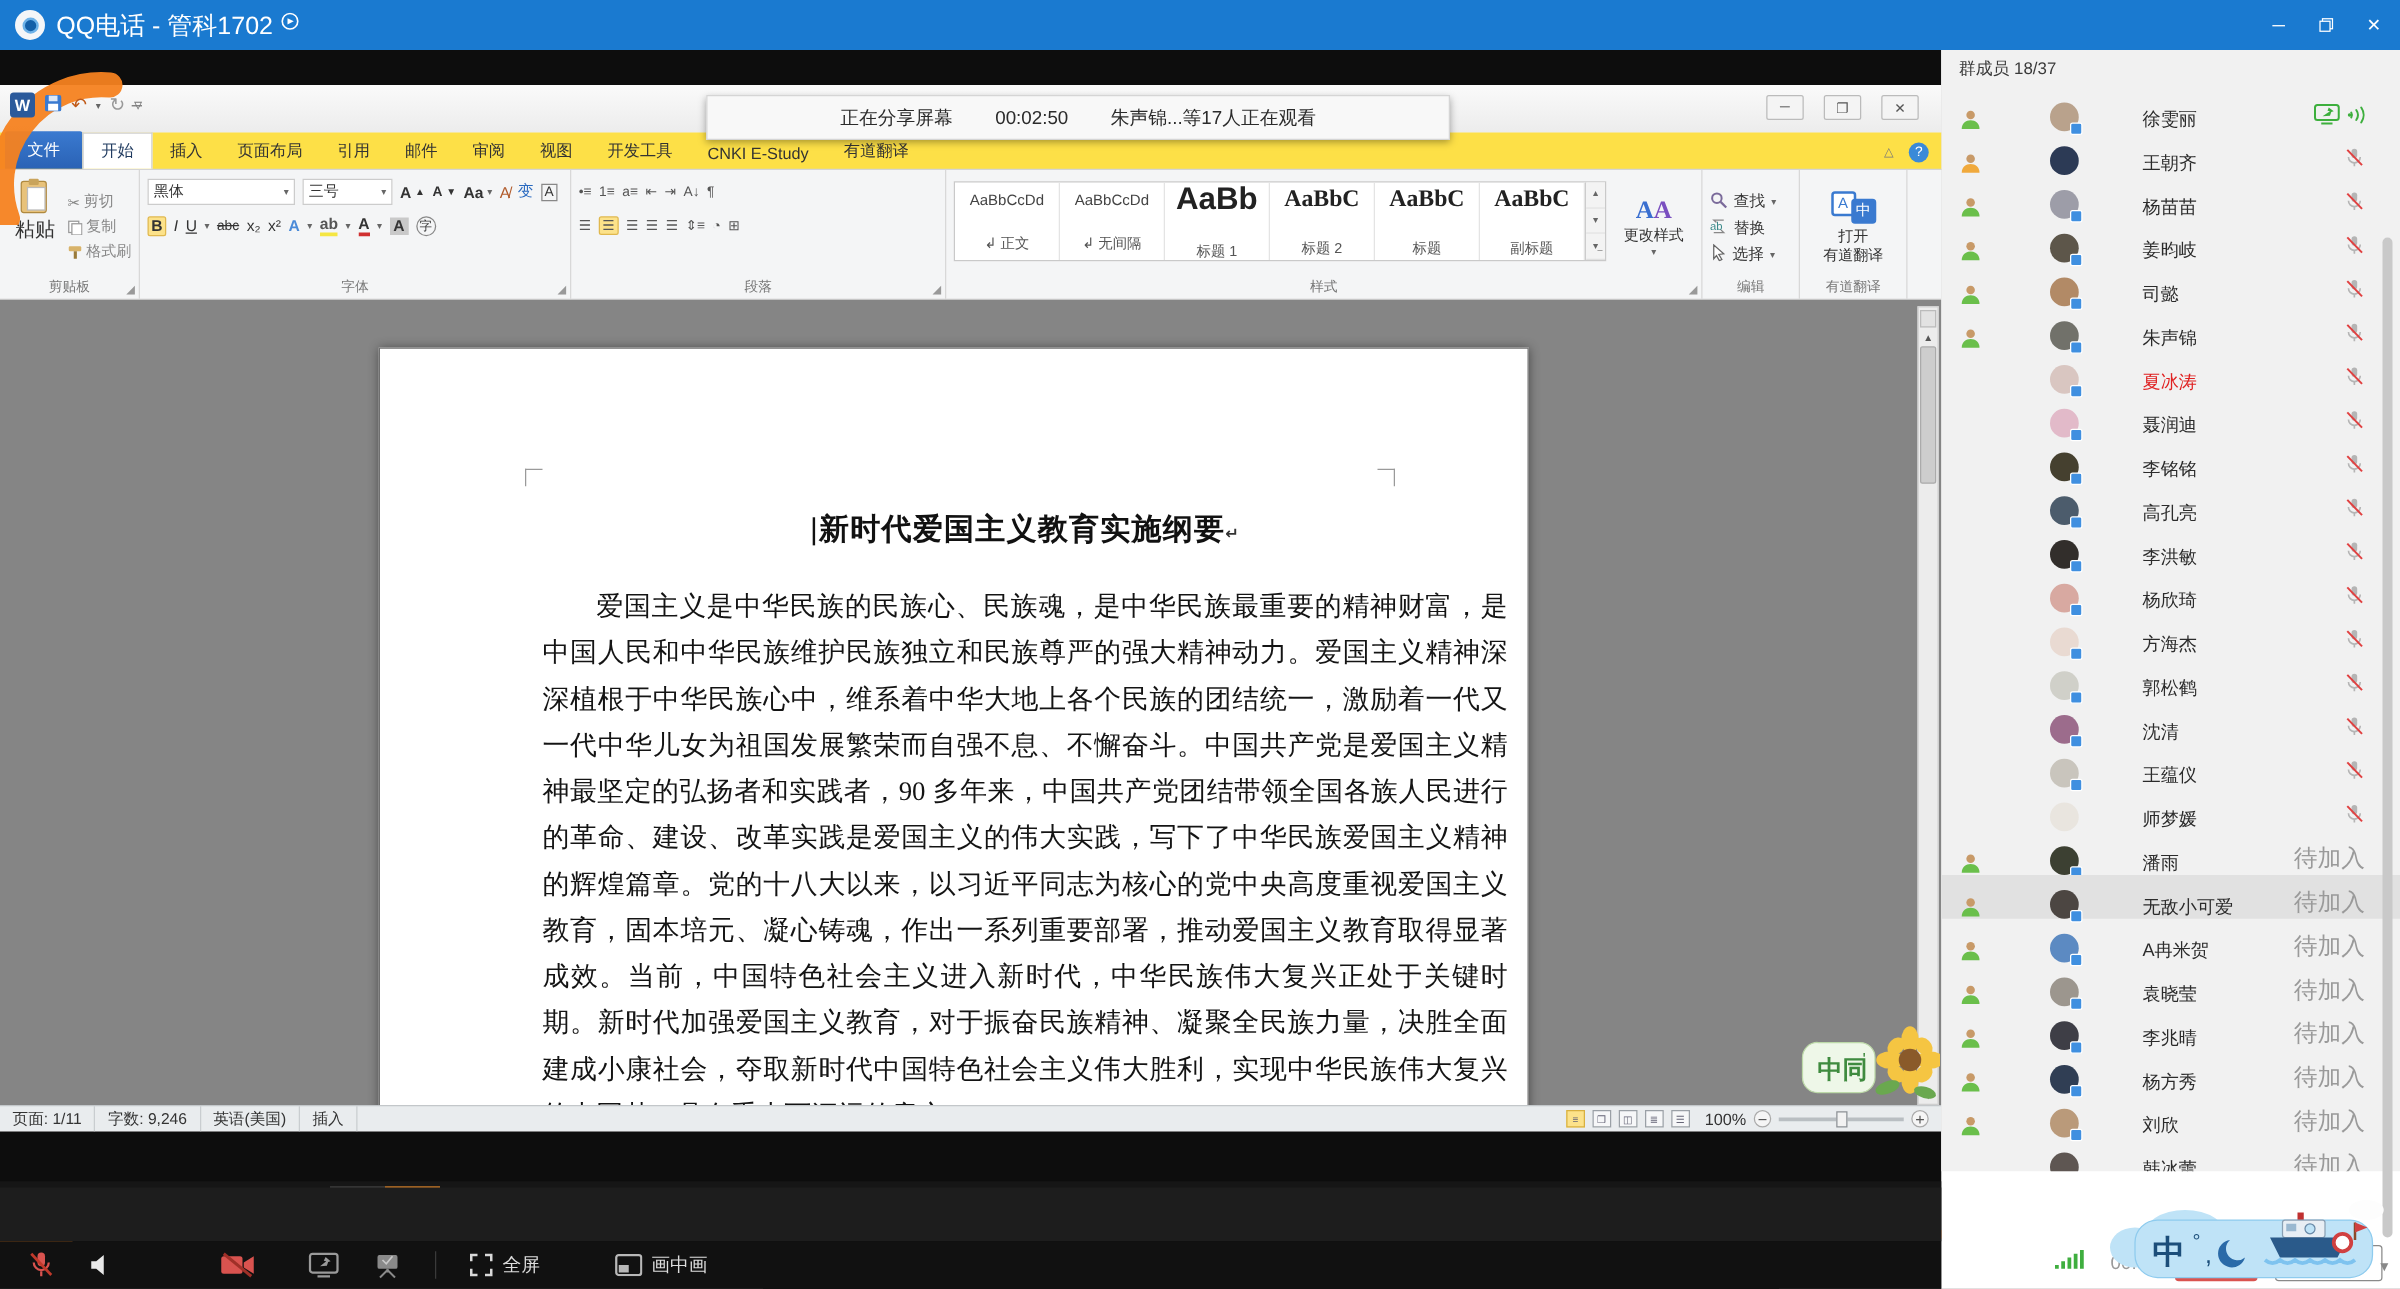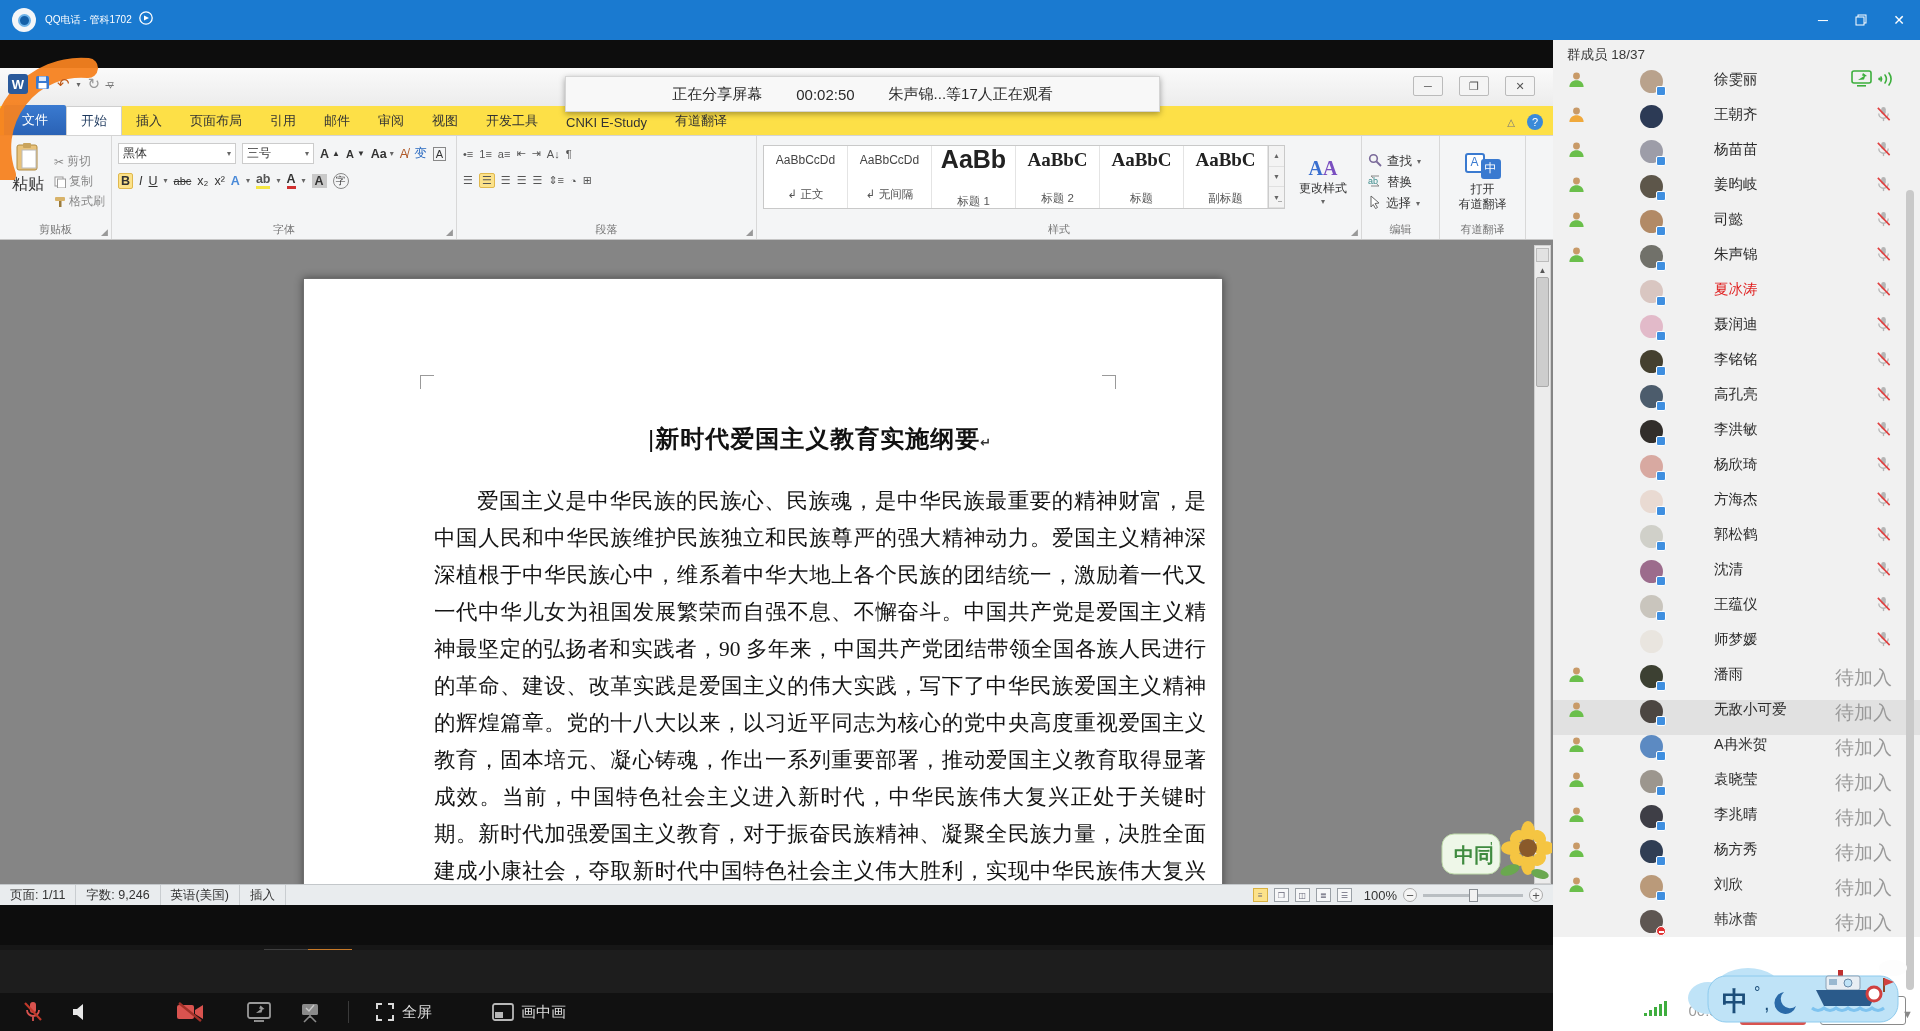--- a/index.html
+++ b/index.html
@@ -6,21 +6,21 @@
   html,body { width:1920px; height:1031px; overflow:hidden;
     font-family:"Liberation Sans","DejaVu Sans",sans-serif; }
   .abs { position:absolute; }
   
   #qq-titlebar { left:0; top:0; width:1920px; height:40px; background:#1a7ad0;
     display:flex; align-items:center; padding-left:12px; color:#fff; }
   #qq-titlebar .qq-logo { width:24px; height:24px; border-radius:50%; background:#f4f6f8;
     display:flex; align-items:center; justify-content:center; margin-right:9px; }
   #qq-titlebar .qq-logo span { width:13px; height:13px; border-radius:50%; background:#1460a8;
     display:block; border:2px solid #6db2e8; }
-  #qq-title-text { font-size:10px; }
+  #qq-title-text { font-size:20px; }
   .cam-glyph { margin-left:6px; }
   #qq-win-btns { position:absolute; right:6px; top:0; height:40px; display:flex; align-items:center; gap:8px; }
   .qq-wbtn { width:30px; height:26px; color:#fff; font-size:14px; display:flex;
     align-items:center; justify-content:center; }
   
   #share-bg { left:0; top:40px; width:1553px; height:991px; background:#0d0d0d; }
   
   #share-arc { left:0; top:40px; }
   .orange-corner { background:#f58220; }
   
@@ -90,21 +90,21 @@
   .yd-icon i.zh { background:#3a7ad0; color:#fff; margin-left:-4px; margin-top:6px; }
   
   #doc-area { position:relative; height:644px; background:#858585; overflow:hidden; }
   #page { position:absolute; left:303px; top:38px; width:920px; height:700px; background:#fff;
     box-shadow:0 0 8px rgba(0,0,0,.45); border:1px solid #6f6f6f;
     padding:128px 16px 0 130px; }
   .crop-mark { position:absolute; width:14px; height:14px; border-color:#9a9a9a; }
   #crop-l { left:116px; top:96px; border-left:1px solid #9a9a9a; border-top:1px solid #9a9a9a; }
   #crop-r { right:106px; top:96px; border-right:1px solid #9a9a9a; border-top:1px solid #9a9a9a; }
   #doc-title { text-align:center; font-size:24px; font-weight:bold; color:#111;
-    letter-spacing:1px; margin-bottom:28px; position:relative;margin-top:16px; }
+    letter-spacing:1px; margin-bottom:28px; position:relative; }
   #doc-title .caret-bar { font-weight:normal; }
   .pmark { font-size:13px; color:#333; }
   #doc-body { font-family:"Liberation Serif","DejaVu Serif",serif; font-size:21.5px; color:#141414;
     line-height:37px; text-align:justify; text-indent:2em; }
   
   #doc-scroll { position:absolute; right:2px; top:5px; width:17px; bottom:0;
     background:#ececec; border:1px solid #cfcfcf; display:flex; flex-direction:column; align-items:center; }
   #doc-scroll .sq { width:13px; height:14px; background:#e2e2e2; border:1px solid #bbb; margin:2px 0; }
   #doc-scroll .arr { font-size:8px; color:#555; margin:2px 0; }
   #doc-thumb { width:13px; height:110px; background:#cdcdcd; border:1px solid #aaa; border-radius:2px; }
@@ -147,21 +147,21 @@
   .cb-divider { width:1px; height:22px; background:#3a3a3a; }
   #cb-right { position:absolute; right:14px; top:996px; display:flex; align-items:center; gap:14px; z-index:4; }
   #cb-duration { color:#9a9a9a; font-size:15px; }
   #btn-exit { background:#d9534f; color:#fff; font-size:15px; border-radius:3px; padding:5px 18px; }
   #btn-endcall { background:transparent; color:#eee; font-size:15px; border:1px solid #8a8a8a;
     border-radius:3px; padding:4px 12px; }
   
   #sidebar { left:1553px; top:40px; width:367px; height:897px; background:#f1f1f1; overflow:hidden; }
   #sb-header { height:30px; display:flex; align-items:center; padding-left:14px;
     font-size:13.5px; color:#3a3a3a; }
-  .m-row { height:35px; display:flex; align-items:flex-start; padding-left:14px; position:relative;gap:43px; }
+  .m-row { height:35px; display:flex; align-items:flex-end; padding-left:14px; position:relative;gap:43px; }
   .m-row.highlight { background:#e1e1e1; }
   .person-slot { width:22px; display:flex; align-items:center; }
   .avatar { width:23px; height:23px; border-radius:50%; position:relative; margin-left:8px; flex:none; }
   .av-badge { position:absolute; right:-3px; bottom:-3px; width:10px; height:10px; border-radius:2px;
     background:#3f8fe0; border:1px solid #fff; }
   .av-badge.red { border-radius:50%; background:#e03030; }
   .av-badge.red::after { content:""; position:absolute; left:2px; top:3.5px; width:5px; height:2px; background:#fff; }
   .m-name { font-size:14.5px; color:#2b2b2b; margin-left:8px; white-space:nowrap; }
   .m-name.red { color:#e02222; }
   .m-right { position:absolute; right:28px; display:flex; align-items:center; gap:6px; }

